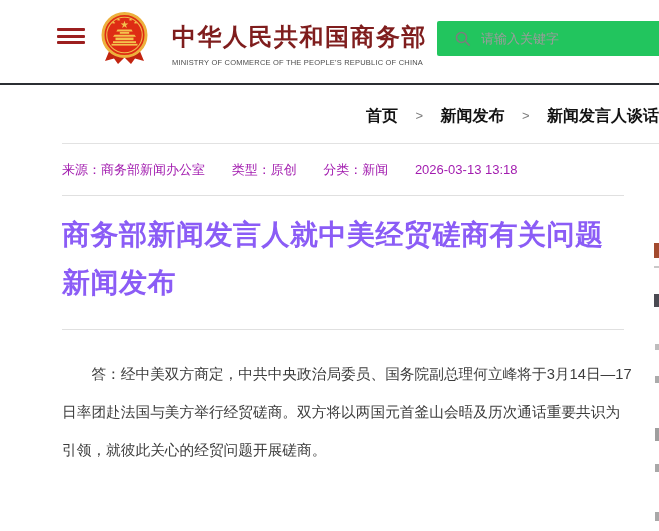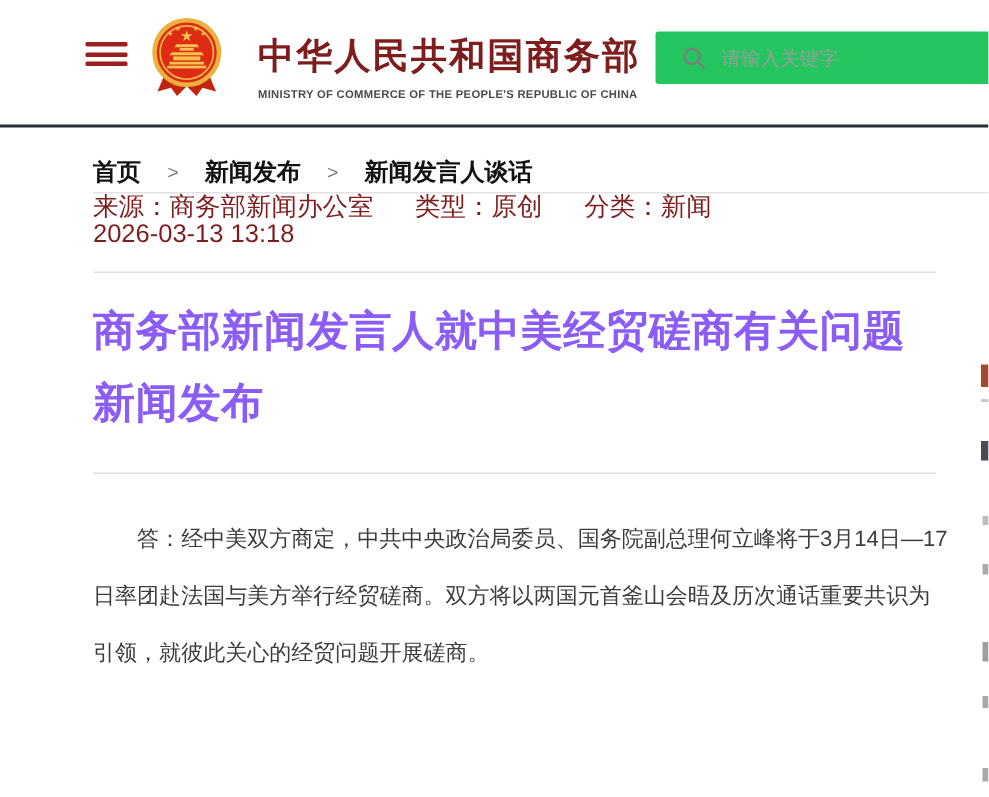--- a/index.html
+++ b/index.html
@@ -9,37 +9,37 @@
     font-family:"Liberation Sans","DejaVu Sans",sans-serif;
   }
 
   
   .header { position:relative; height:85px; background:#fff; border-bottom:2px solid #2b2e33; }
   .hamburger { position:absolute; left:57px; top:28px; width:28px; height:17px; cursor:pointer; }
   .hamburger span { display:block; width:28px; height:3px; background:#9c1f1f; border-radius:1px; margin-bottom:3.5px; }
   .emblem { position:absolute; left:101px; top:11px; width:47px; height:55px; }
   .brand { position:absolute; left:172px; top:21px; width:270px; }
   .brand-zh { font-size:24px; font-weight:bold; color:#7f1d1d; letter-spacing:1.5px; white-space:nowrap; }
-  .brand-en { font-size:7.5px; color:#4c4c4c; letter-spacing:0.2px; margin-top:5px; white-space:nowrap;font-weight:bold; }
+  .brand-en { font-size:7.5px; color:#4c4c4c; letter-spacing:0.2px; margin-top:5px; white-space:nowrap; }
   .searchbox { position:absolute; left:437px; top:21px; width:222px; height:35px;
                background:#22c55e; border-radius:2px 0 0 2px; display:flex; align-items:center; }
   .searchbox .mag { margin-left:18px; flex:0 0 auto; display:block; }
   .searchbox input { border:0; outline:0; background:transparent; margin-left:10px; width:160px;
                      font-size:13px; color:#333; font-family:inherit; }
   .searchbox input::placeholder { color:#9c9c9c; }
 
   
   .main { padding:0 35px 0 62px; }
-  .crumbs { margin-top:19px; margin-right:-35px; padding-bottom:0; border-bottom:1px solid #e2e2e2;
-            font-size:16px; font-weight:bold; color:#121212; line-height:24px; }
+  .crumbs { margin-top:19px; margin-right:-35px; padding-bottom:14px; border-bottom:1px solid #e2e2e2;
+            font-size:16px; font-weight:bold; color:#121212; line-height:24px;text-align:right; }
   .crumbs .sep { color:#7d7d7d; font-weight:normal; font-size:13px; margin:0 13px; position:relative; top:-1px; }
   .crumbs .crumb { cursor:pointer; }
 
-  .meta { padding-bottom:16px; border-bottom:1px solid #e0e0e0;
-          font-size:17px; color:#7f1d1d; line-height:18px; }
+  .meta { margin-top:17px; padding-bottom:16px; border-bottom:1px solid #e0e0e0;
+          font-size:13px; color:#a21caf; line-height:18px; }
   .meta .item { margin-right:23px; white-space:nowrap; }
 
   .article-title { margin-top:15px; font-size:28px; font-weight:bold; color:#8b5cf6;
                    line-height:48px; letter-spacing:0.5px; }
   .title-divider { margin-top:22px; border-bottom:1px solid #e0e0e0; }
 
   .body-text { margin-top:25px; font-size:14.7px; color:#3c3c3c; line-height:38px; }
   .body-text .line { white-space:nowrap; }
   .body-text .indent { text-indent:2em; }
 

